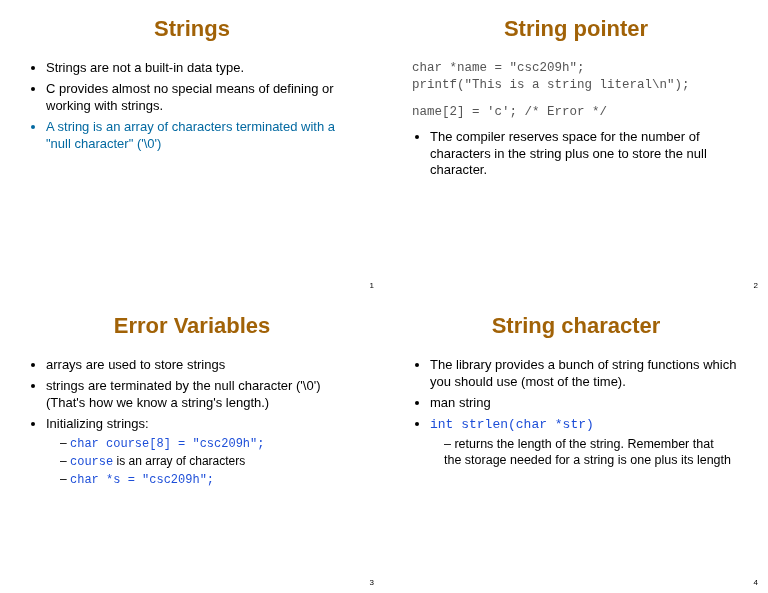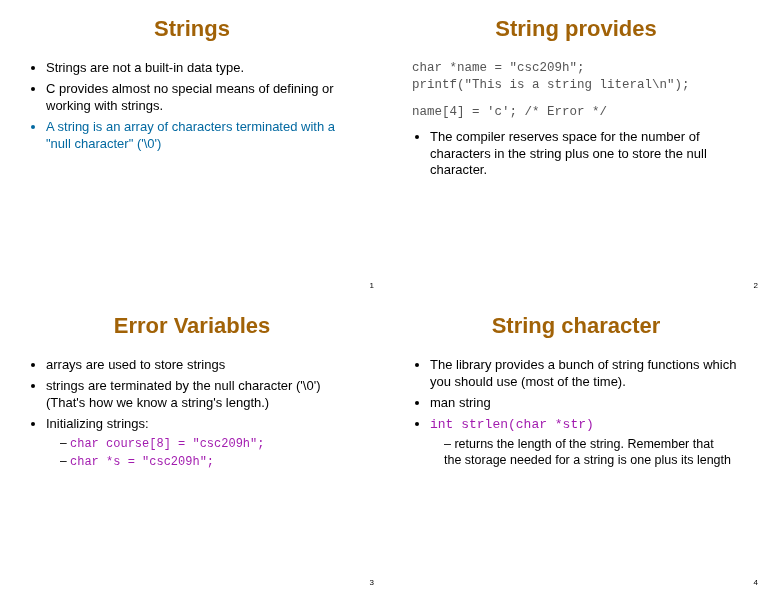--- a/index.html
+++ b/index.html
@@ -71,21 +71,21 @@
     font-family: "Courier New", Courier, monospace;
     font-size: 12.5px;
     color: #555555;
     white-space: pre;
     display: block;
     margin: 0 0 8px 0;
     line-height: 1.35;
   }
   .code-inline {
     font-family: "Courier New", Courier, monospace;
-    color: #a21caf;
+    color: #1d4ed8;
   }
   .pagenum {
     position: absolute;
     right: 10px;
     bottom: 6px;
     font-size: 8px;
     color: #000;
   }
 </style>
 </head>
@@ -95,39 +95,40 @@
   <div class="title">Strings</div>
   <ul class="top">
     <li>Strings are not a built-in data type.</li>
     <li>C provides almost no special means of defining or working with strings.</li>
     <li class="red">A string is an array of characters terminated with a "null character" ('\0')</li>
   </ul>
   <div class="pagenum">1</div>
 </div>
 
 <div class="slide slide-2">
-  <div class="title">String provides</div>
+  <div class="title">String pointer</div>
   <span class="code">char *name = "csc209h";
 printf("This is a string literal\n");</span>
-  <span class="code" style="margin-top:10px;">name[4] = 'c'; /* Error */</span>
+  <span class="code" style="margin-top:10px;">name[2] = 'c'; /* Error */</span>
   <ul class="top">
     <li>The compiler reserves space for the number of characters in the string plus one to store the null character.</li>
   </ul>
   <div class="pagenum">2</div>
 </div>
 
 <div class="slide slide-3">
   <div class="title">Error Variables</div>
   <ul class="top">
     <li>arrays are used to store strings</li>
     <li>strings are terminated by the null character ('\0') (That's how we know a string's length.)</li>
     <li>
       <span>Initializing strings:</span>
       <ul class="sub">
         <li><span class="code-inline">char course[8] = "csc209h";</span></li>
+        <li><span class="code-inline">course</span><span> is an array of characters</span></li>
         <li><span class="code-inline">char *s = "csc209h";</span></li>
       </ul>
     </li>
   </ul>
   <div class="pagenum">3</div>
 </div>
 
 <div class="slide slide-4">
   <div class="title">String character</div>
   <ul class="top">

